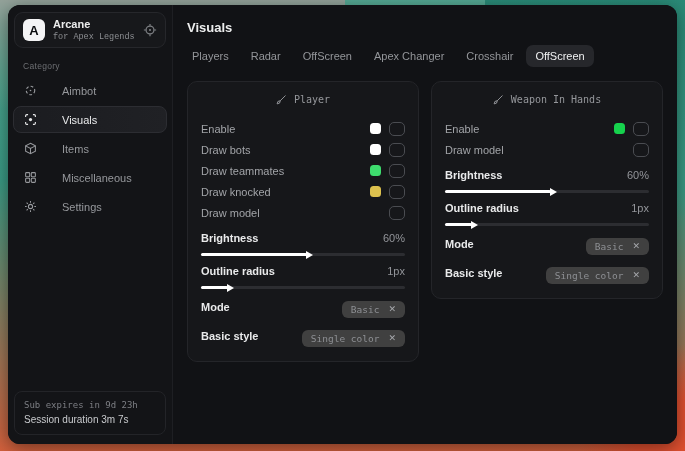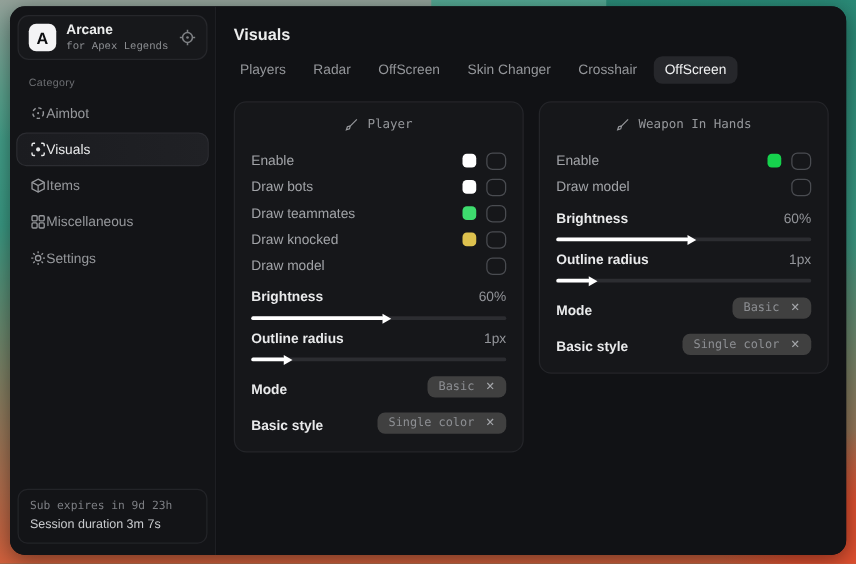--- a/index.html
+++ b/index.html
@@ -24,21 +24,21 @@
   
   .sidebar { width:170px; height:100%; background:#131417; border-right:1px solid #1e1f23; display:flex; flex-direction:column; padding:7px 5px; }
   .app-card { margin:0 1px; border:1px solid #26272b; background:#17181b; border-radius:9px; padding:5px 8px; display:flex; align-items:center; gap:8px; }
   .logo { width:22px; height:22px; background:#f4f4f5; border-radius:6px; color:#0c0d0f; font-weight:bold; font-size:13px; display:flex; align-items:center; justify-content:center; }
   .app-meta { flex:1; line-height:1.25; }
   .app-name { color:#eceded; font-size:11px; font-weight:bold; }
   .app-sub { color:#8d8f93; font-size:8.5px; font-family:Liberation Mono, monospace; }
   .target-btn { color:#7e8084; width:14px; height:14px; cursor:pointer; }
   .cat-label { color:#6d6f73; font-size:8.5px; font-family:Liberation Sans, sans-serif; margin:13px 0 6px 10px; letter-spacing:.3px; }
   .nav { display:flex; flex-direction:column; gap:2px; }
-  .nav-item { display:flex; align-items:center; gap:0; padding:6px 10px; border:1px solid transparent; border-radius:8px; color:#96989c; font-size:11px; cursor:pointer; }
+  .nav-item { display:flex; align-items:center; gap:25px; padding:6px 10px; border:1px solid transparent; border-radius:8px; color:#96989c; font-size:11px; cursor:pointer; }
   .nav-item svg { width:13px; height:13px; flex:none; }
   .nav-item.active { background:linear-gradient(90deg,#1b1c20, #202125); border-color:#2c2d32; color:#e9eaeb; }
   .sb-spacer { flex:1; }
   .footer-card { margin:0 1px 2px; border:1px solid #232428; border-radius:8px; padding:7px 9px; line-height:1.5; }
   .footer-l1 { color:#7d7f84; font-size:9px; font-family:"DejaVu Sans Mono", monospace; }
   .footer-l2 { color:#c8cacd; font-size:10px; }
 
   
   .main { flex:1; display:flex; flex-direction:column; background:#111215; }
   .page-title { color:#eceded; font-size:13px; font-weight:bold; padding:15px 14px 10px; }
@@ -53,21 +53,21 @@
   .trow .lbl { flex:1; color:#a2a4a8; font-size:11px; }
   .swatch { width:11px; height:11px; border-radius:3.5px; margin-right:8px; cursor:pointer; }
   .cbox { width:16px; height:14px; border:1.5px solid #4a4c51; border-radius:5px; cursor:pointer; }
   .slider-block { margin-top:9px; }
   .slider-head { display:flex; justify-content:space-between; align-items:center; margin-bottom:9px;gap:40px; }
   .slider-head .lbl { color:#e9eaeb; font-size:11px; font-weight:bold; }
   .slider-head .val { color:#93959a; font-size:11px; }
   .track { position:relative; height:3px; background:#2c2d31; border-radius:2px; margin-bottom:7px; cursor:pointer; }
   .fill { position:absolute; left:0; top:0; height:3px; background:#ffffff; border-radius:2px; }
   .thumb { position:absolute; right:-6px; top:-2.5px; width:0; height:0; border-left:7px solid #ffffff; border-top:4px solid transparent; border-bottom:4px solid transparent; }
-  .tagrow { display:flex; justify-content:space-between; align-items:flex-end; margin-top:12px; }
+  .tagrow { display:flex; justify-content:space-between; align-items:flex-start; margin-top:12px; }
   .tagrow .lbl { color:#e9eaeb; font-size:11px; font-weight:bold; }
   .pill { display:flex; align-items:center; gap:9px; background:#404040; border-radius:6px; padding:3px 9px; cursor:pointer; }
   .pill .tag { color:#8d8f93; font-size:9.5px; font-family:"DejaVu Sans Mono", monospace; }
   .pill .x { color:#a6a8ac; font-size:9px; line-height:1; cursor:pointer; }
   svg { display:block; }
 </style>
 </head>
 <body>
 
 <div class="bg-gray"></div>
@@ -141,21 +141,21 @@
     </div>
   </div>
 
   <div class="main">
     <div class="page-title">Visuals</div>
 
     <div class="tabs">
       <div class="tab">Players</div>
       <div class="tab">Radar</div>
       <div class="tab">OffScreen</div>
-      <div class="tab">Skin Changer</div>
+      <div class="tab">Apex Changer</div>
       <div class="tab">Crosshair</div>
       <div class="tab active">OffScreen</div>
     </div>
 
     <div class="panels">
 
       <div class="panel">
         <div class="panel-head">
           <svg viewBox="0 0 16 16" fill="none" stroke="currentColor" stroke-width="1.4">
             <path d="M13.8 2.2 6 10M6.2 9.8l-3.4 1L1.6 14.4l3.6-1.2 1-3.4z"></path>

